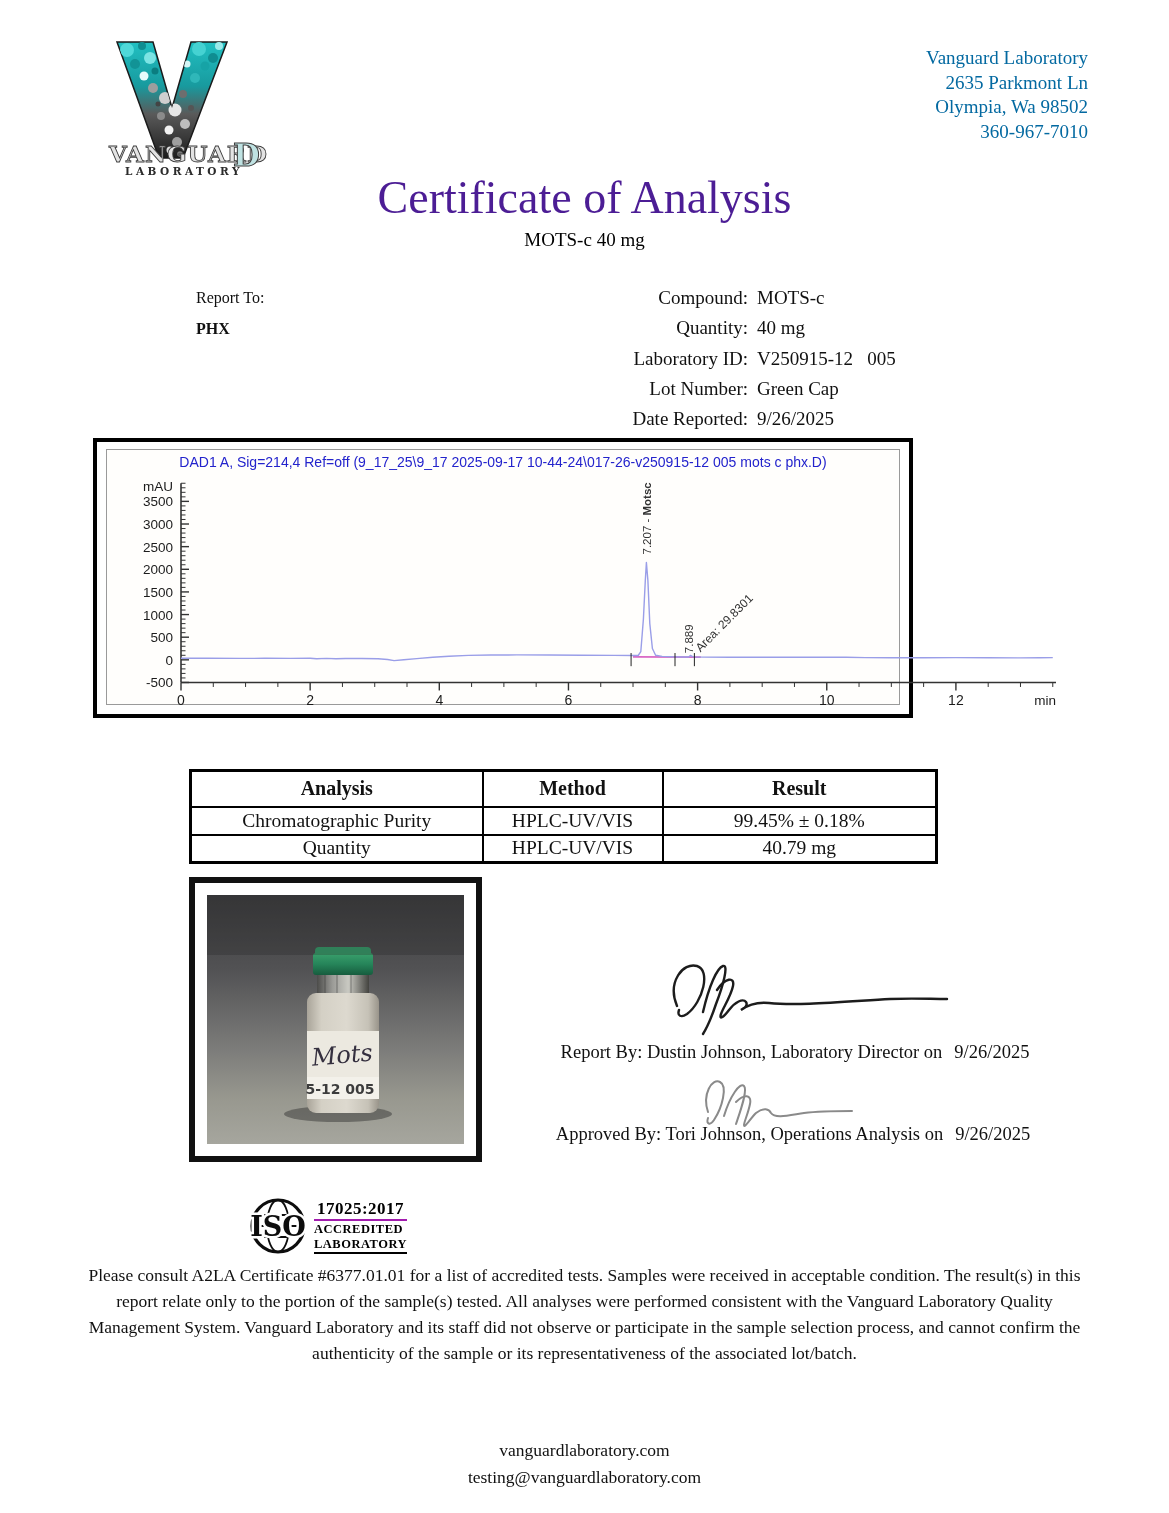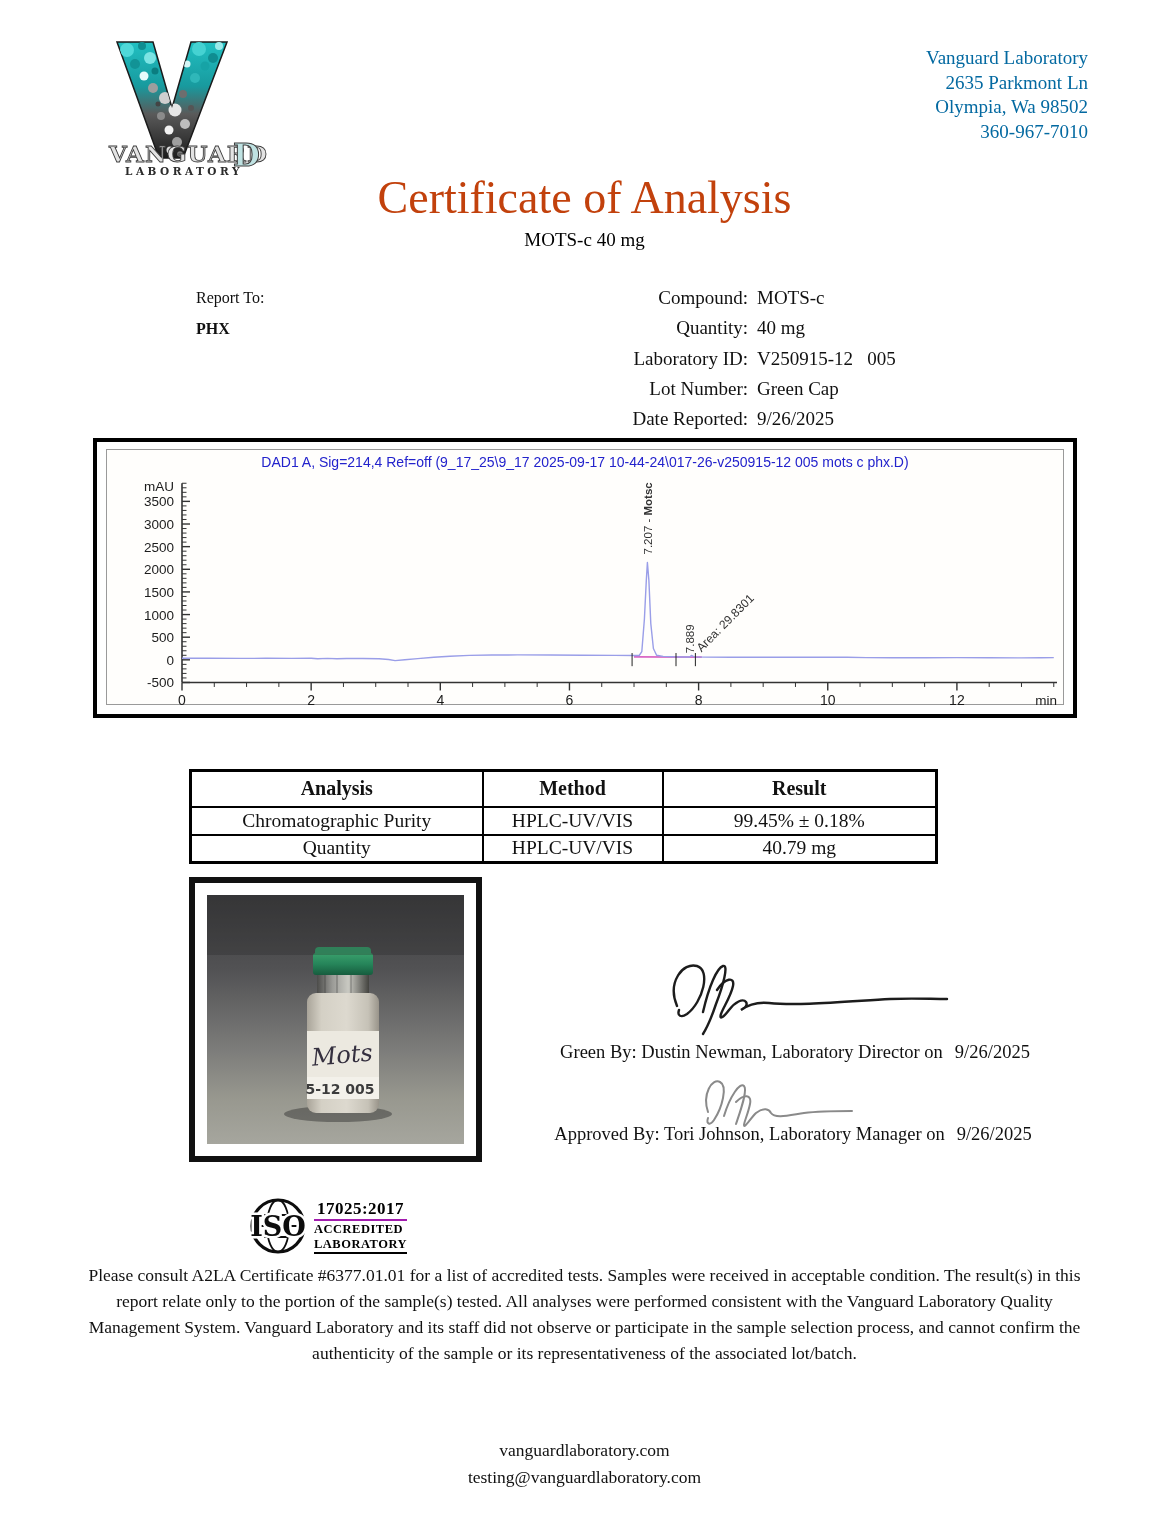--- a/index.html
+++ b/index.html
@@ -6,34 +6,34 @@
   html,body { background:#ffffff; }
   body { font-family:"Liberation Serif", serif; color:#111; }
   .page { position:relative; width:1169px; height:1513px; background:#fff; overflow:hidden; }
 
   
   .logo { position:absolute; left:95px; top:36px; width:175px; height:142px; }
   .address { position:absolute; right:81px; top:46px; width:320px; text-align:right;
              font-size:19px; line-height:24.5px; color:#0369a1; }
 
   .doc-title { position:absolute; left:0; top:172px; width:100%; text-align:center;
-               font-size:46px; line-height:52px; color:#c2410c; }
+               font-size:46px; line-height:52px; color:#4c1d95; }
   .doc-subtitle { position:absolute; left:0; top:229px; width:100%; text-align:center;
                   font-size:19px; color:#000; }
 
   
   .report-to { position:absolute; left:196px; top:283px; font-size:16px; line-height:30.5px; }
   .report-to .bold { font-weight:bold; }
   .info-fields { position:absolute; left:500px; top:283px; width:460px; font-size:19px; }
   .info-row { display:flex; line-height:30.3px; }
   .info-label { flex:0 0 248px; text-align:right; }
   .info-value { margin-left:9px; white-space:pre; }
 
   
-  .chart-frame { position:absolute; left:93px; top:438px; width:984px; height:280px;
+  .chart-frame { position:absolute; left:93px; top:438px; width:820px; height:280px;
                  border:4px solid #000; background:#fff; }
   .chart-inner { margin:7px 9px; border:1px solid #9a9a9a; height:256px; background:#fffefc; }
   .chart-title { text-align:center; font-family:"Liberation Sans", sans-serif;
                  font-size:14px; line-height:21px; padding-top:2px; }
   .chart-svg { display:block; margin:0 auto; }
 
   
   table.results { position:absolute; left:189px; top:769px; border-collapse:collapse;
                   border:3px solid #000; text-align:center; font-size:19.5px; }
   table.results th, table.results td { border:2px solid #000; padding:1px 8px; }
@@ -339,32 +339,32 @@
   </div>
 
   <svg class="sig1" width="330" height="95" viewBox="0 0 330 95">
     <g fill="none" stroke="#1c1c1c" stroke-width="2.4" stroke-linecap="round">
       <path d="M22,56 C12,32 28,12 42,16 C56,20 48,52 32,64 C26,68 22,66 24,60"></path>
       <path d="M48,62 C54,36 62,18 68,16 C74,14 68,36 61,54 C57,66 53,76 48,84"></path>
       <path d="M62,40 C70,28 80,26 78,36 C76,46 68,58 66,64 C64,70 68,68 74,60 C80,52 88,48 91,52 C93,55 90,58 86,60 C94,54 104,52 114,53 C142,56 185,52 235,49 C258,48 275,49 292,49"></path>
     </g>
   </svg>
   <div class="sig-line sig-line-1">
-    <span>Green By: Dustin Newman, Laboratory Director on</span><span class="sig-date">9/26/2025</span>
+    <span>Report By: Dustin Johnson, Laboratory Director on</span><span class="sig-date">9/26/2025</span>
   </div>
 
   <svg class="sig2" width="180" height="56" viewBox="0 0 180 56">
     <g fill="none" stroke="#8a8a8a" stroke-width="2" stroke-linecap="round">
       <path d="M10,40 C4,22 14,6 22,10 C30,14 24,36 16,48 C12,54 8,52 10,46"></path>
       <path d="M26,44 C32,24 42,10 46,14 C50,18 42,40 38,52"></path>
       <path d="M38,30 C46,22 54,22 52,32 C50,42 46,50 46,53 C46,57 52,47 58,41 C66,35 71,37 73,41 C77,47 92,43 106,41 C122,39 140,39 154,39"></path>
     </g>
   </svg>
   <div class="sig-line sig-line-2">
-    <span>Approved By: Tori Johnson, Laboratory Manager on</span><span class="sig-date">9/26/2025</span>
+    <span>Approved By: Tori Johnson, Operations Analysis on</span><span class="sig-date">9/26/2025</span>
   </div>
 
   <div class="iso">
     <svg width="60" height="60" viewBox="0 0 60 60">
       <circle cx="30" cy="30" r="26" fill="none" stroke="#0d0d0d" stroke-width="3.2"></circle>
       <ellipse cx="30" cy="30" rx="11" ry="26" fill="none" stroke="#0d0d0d" stroke-width="1.8"></ellipse>
       <line x1="5" y1="19" x2="55" y2="19" stroke="#0d0d0d" stroke-width="1.8"></line>
       <line x1="4" y1="30" x2="56" y2="30" stroke="#0d0d0d" stroke-width="1.8"></line>
       <line x1="5" y1="41" x2="55" y2="41" stroke="#0d0d0d" stroke-width="1.8"></line>
       <text x="30" y="40" text-anchor="middle" font-family="DejaVu Serif, serif" font-weight="bold" font-size="27" fill="#0d0d0d" stroke="#ffffff" stroke-width="5" paint-order="stroke">ISO</text>

